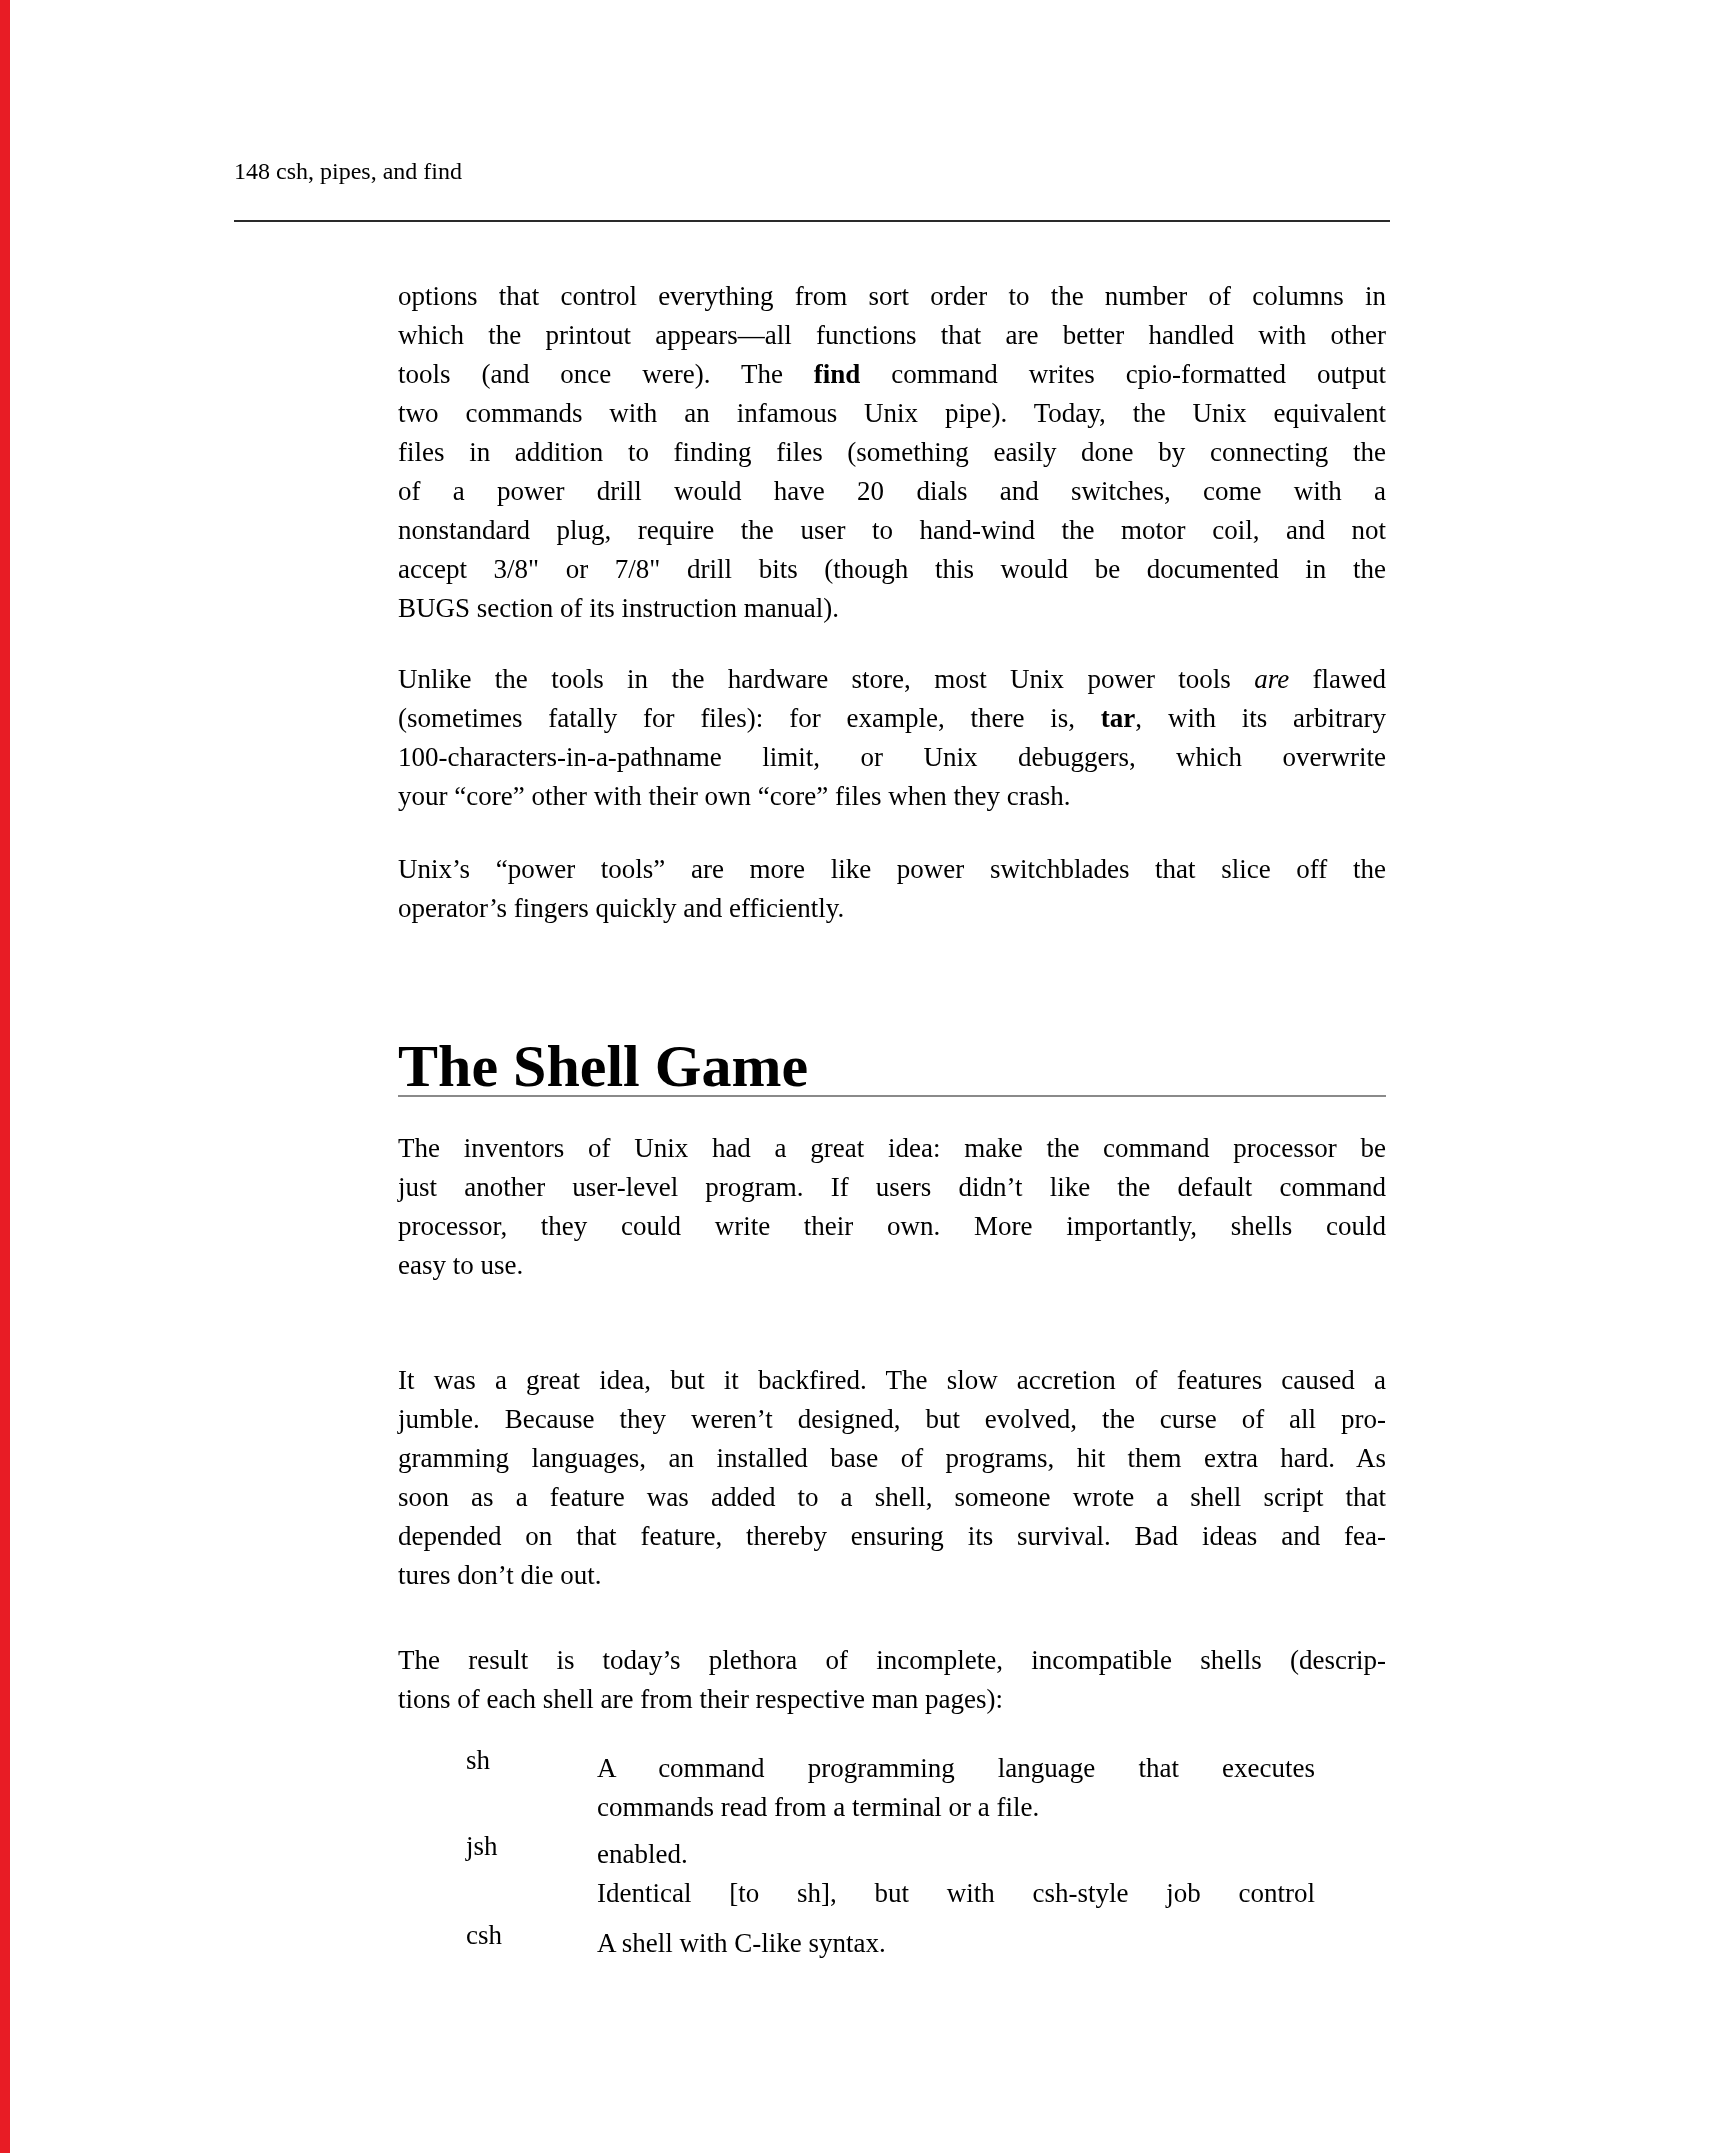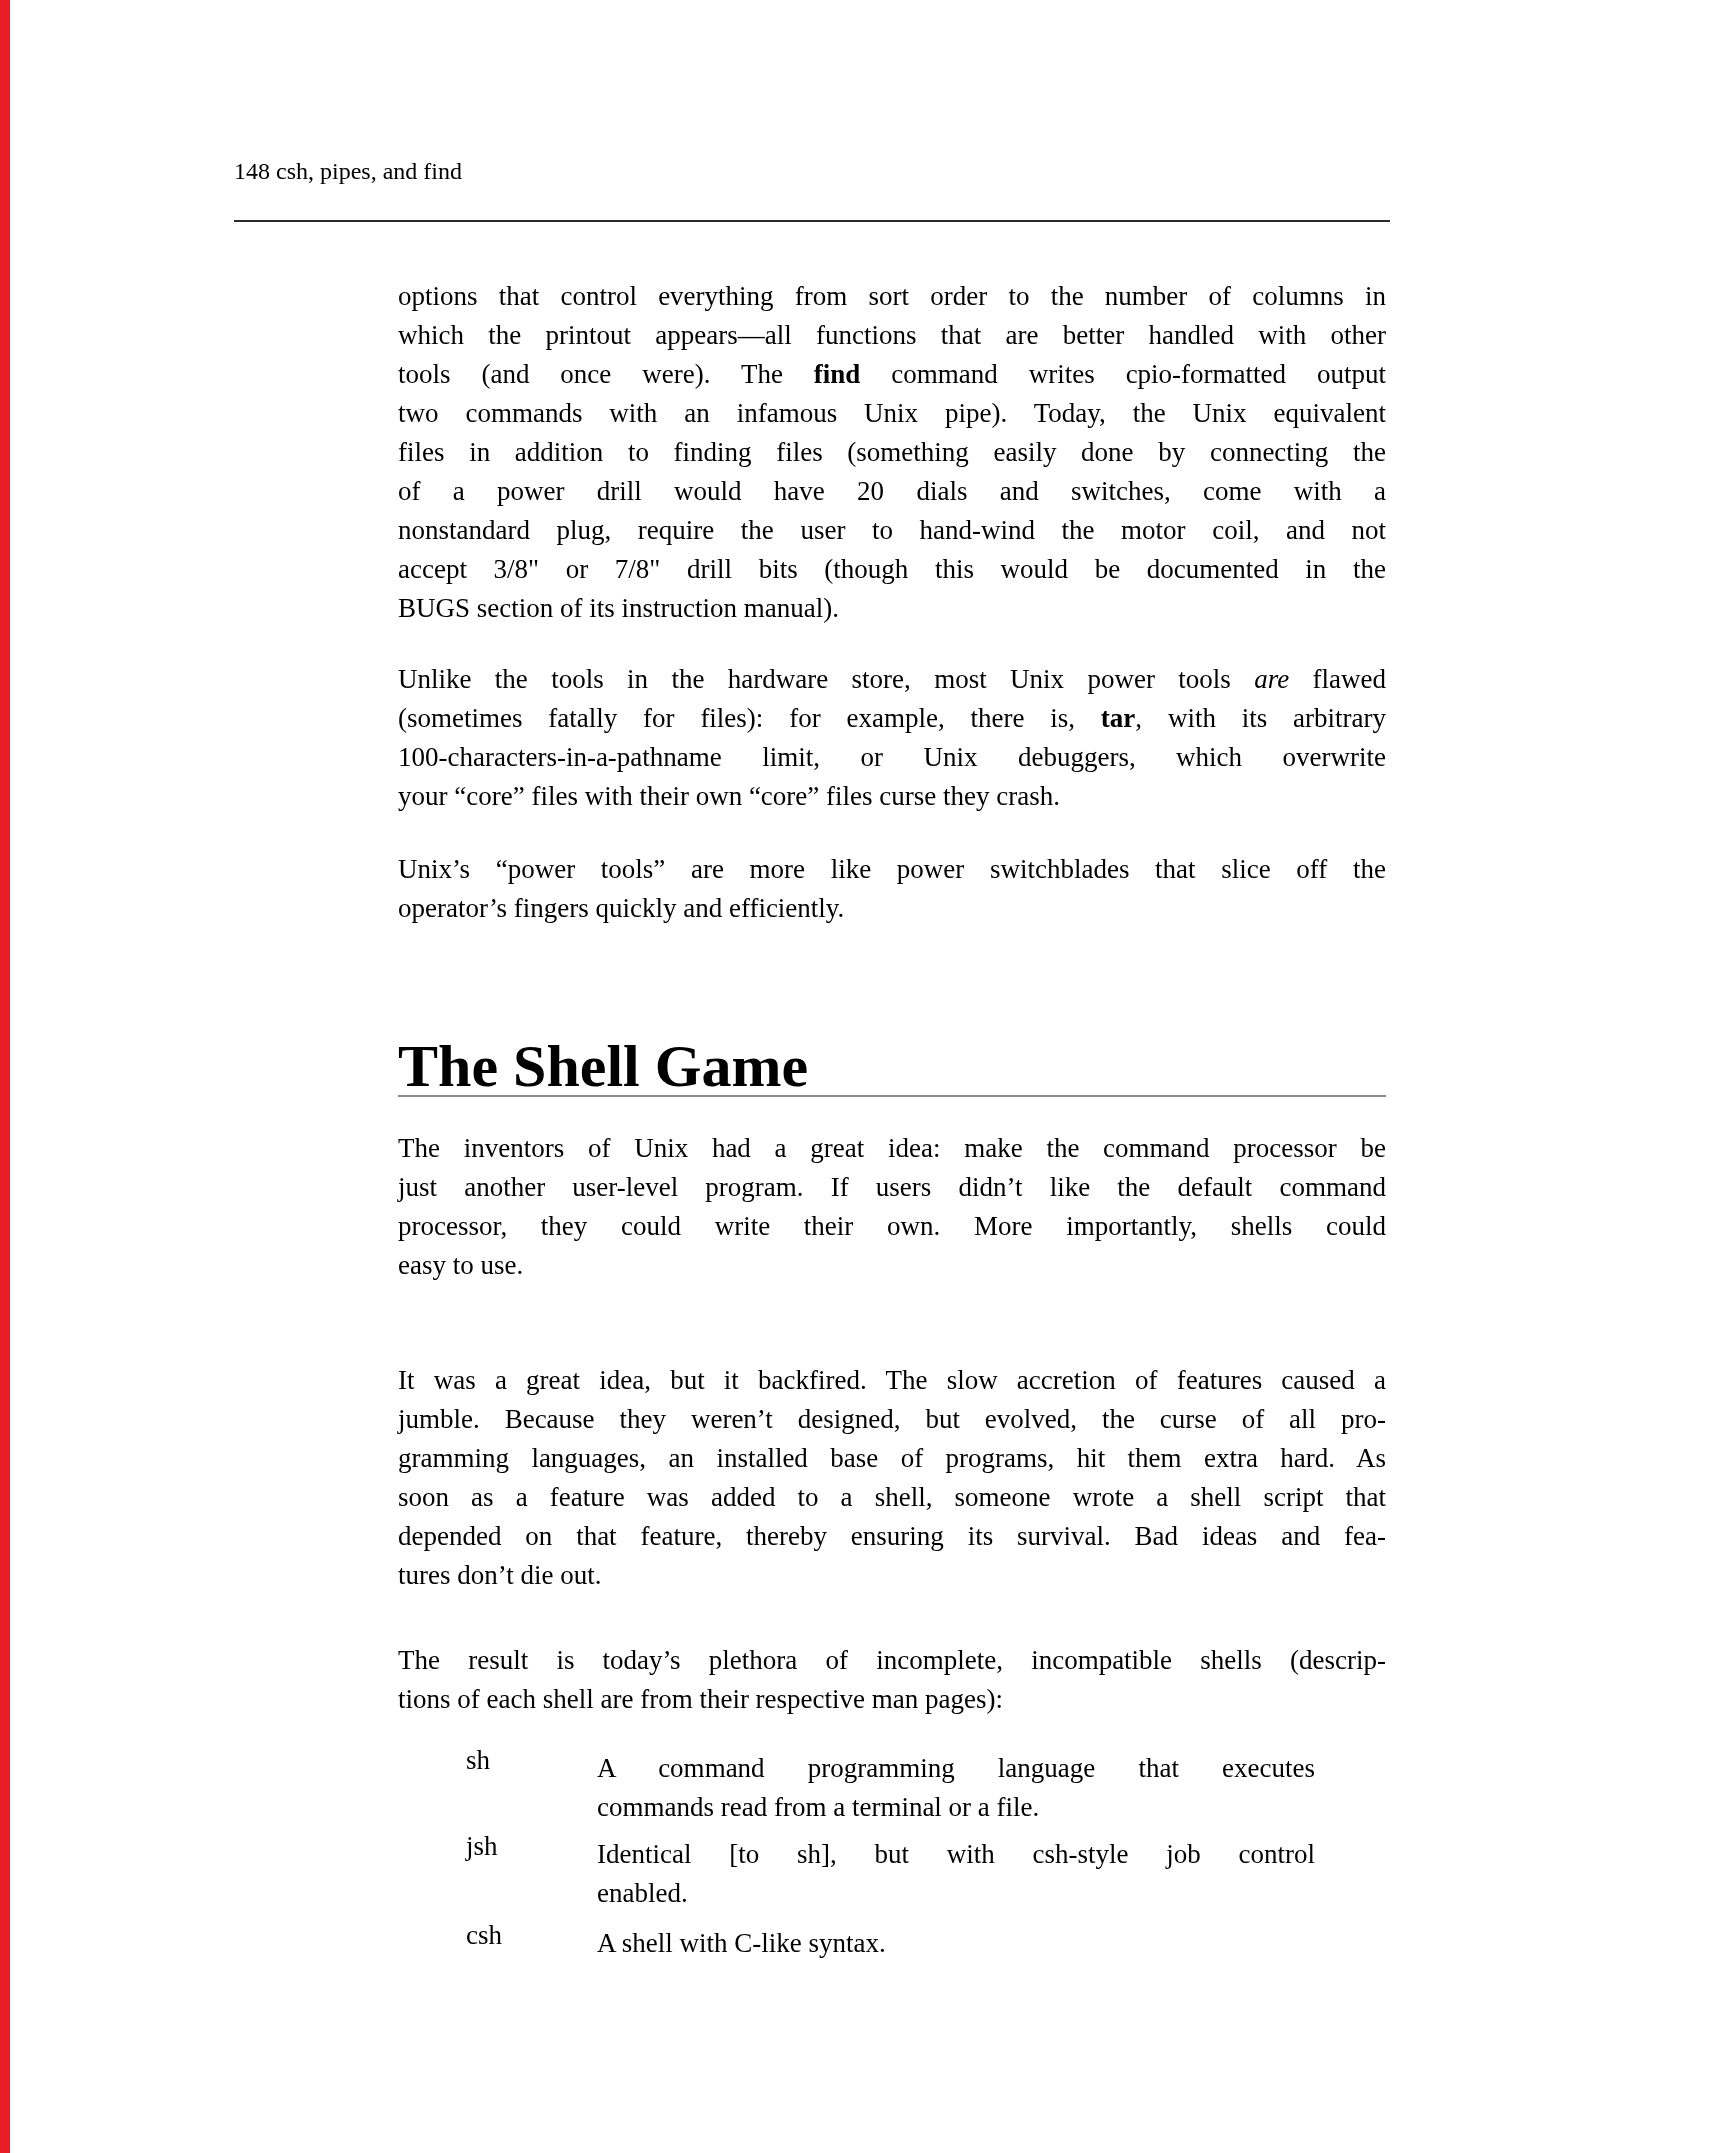--- a/index.html
+++ b/index.html
@@ -57,21 +57,21 @@
       <div class="ln">of a power drill would have 20 dials and switches, come with a</div>
       <div class="ln">nonstandard plug, require the user to hand-wind the motor coil, and not</div>
       <div class="ln">accept 3/8" or 7/8" drill bits (though this would be documented in the</div>
       <div class="ln last">BUGS section of its instruction manual).</div>
     </div>
 
   <div class="col para" style="top:660px">
       <div class="ln">Unlike the tools in the hardware store, most Unix power tools <i>are</i> flawed</div>
       <div class="ln">(sometimes fatally for files): for example, there is, <b>tar</b>, with its arbitrary</div>
       <div class="ln">100-characters-in-a-pathname limit, or Unix debuggers, which overwrite</div>
-      <div class="ln last">your “core” files with their own “core” files curse they crash.</div>
+      <div class="ln last">your “core” other with their own “core” files when they crash.</div>
     </div>
 
   <div class="col para" style="top:850px">
       <div class="ln">Unix’s “power tools” are more like power switchblades that slice off the</div>
       <div class="ln last">operator’s fingers quickly and efficiently.</div>
     </div>
 
   <div class="section-heading">The Shell Game</div>
   <div class="section-rule"></div>
 
@@ -100,22 +100,22 @@
     <div class="shell-term">sh</div>
     <div class="shell-def para">
         <div class="ln">A command programming language that executes</div>
         <div class="ln last">commands read from a terminal or a file.</div>
       </div>
   </div>
 
   <div class="shell-row" style="top:1827px">
     <div class="shell-term">jsh</div>
     <div class="shell-def para">
+        <div class="ln last">enabled.</div>
         <div class="ln">Identical [to sh], but with csh-style job control</div>
-        <div class="ln last">enabled.</div>
       </div>
   </div>
 
   <div class="shell-row" style="top:1916px">
     <div class="shell-term">csh</div>
     <div class="shell-def para">
         <div class="ln last">A shell with C-like syntax.</div>
       </div>
   </div>
 

